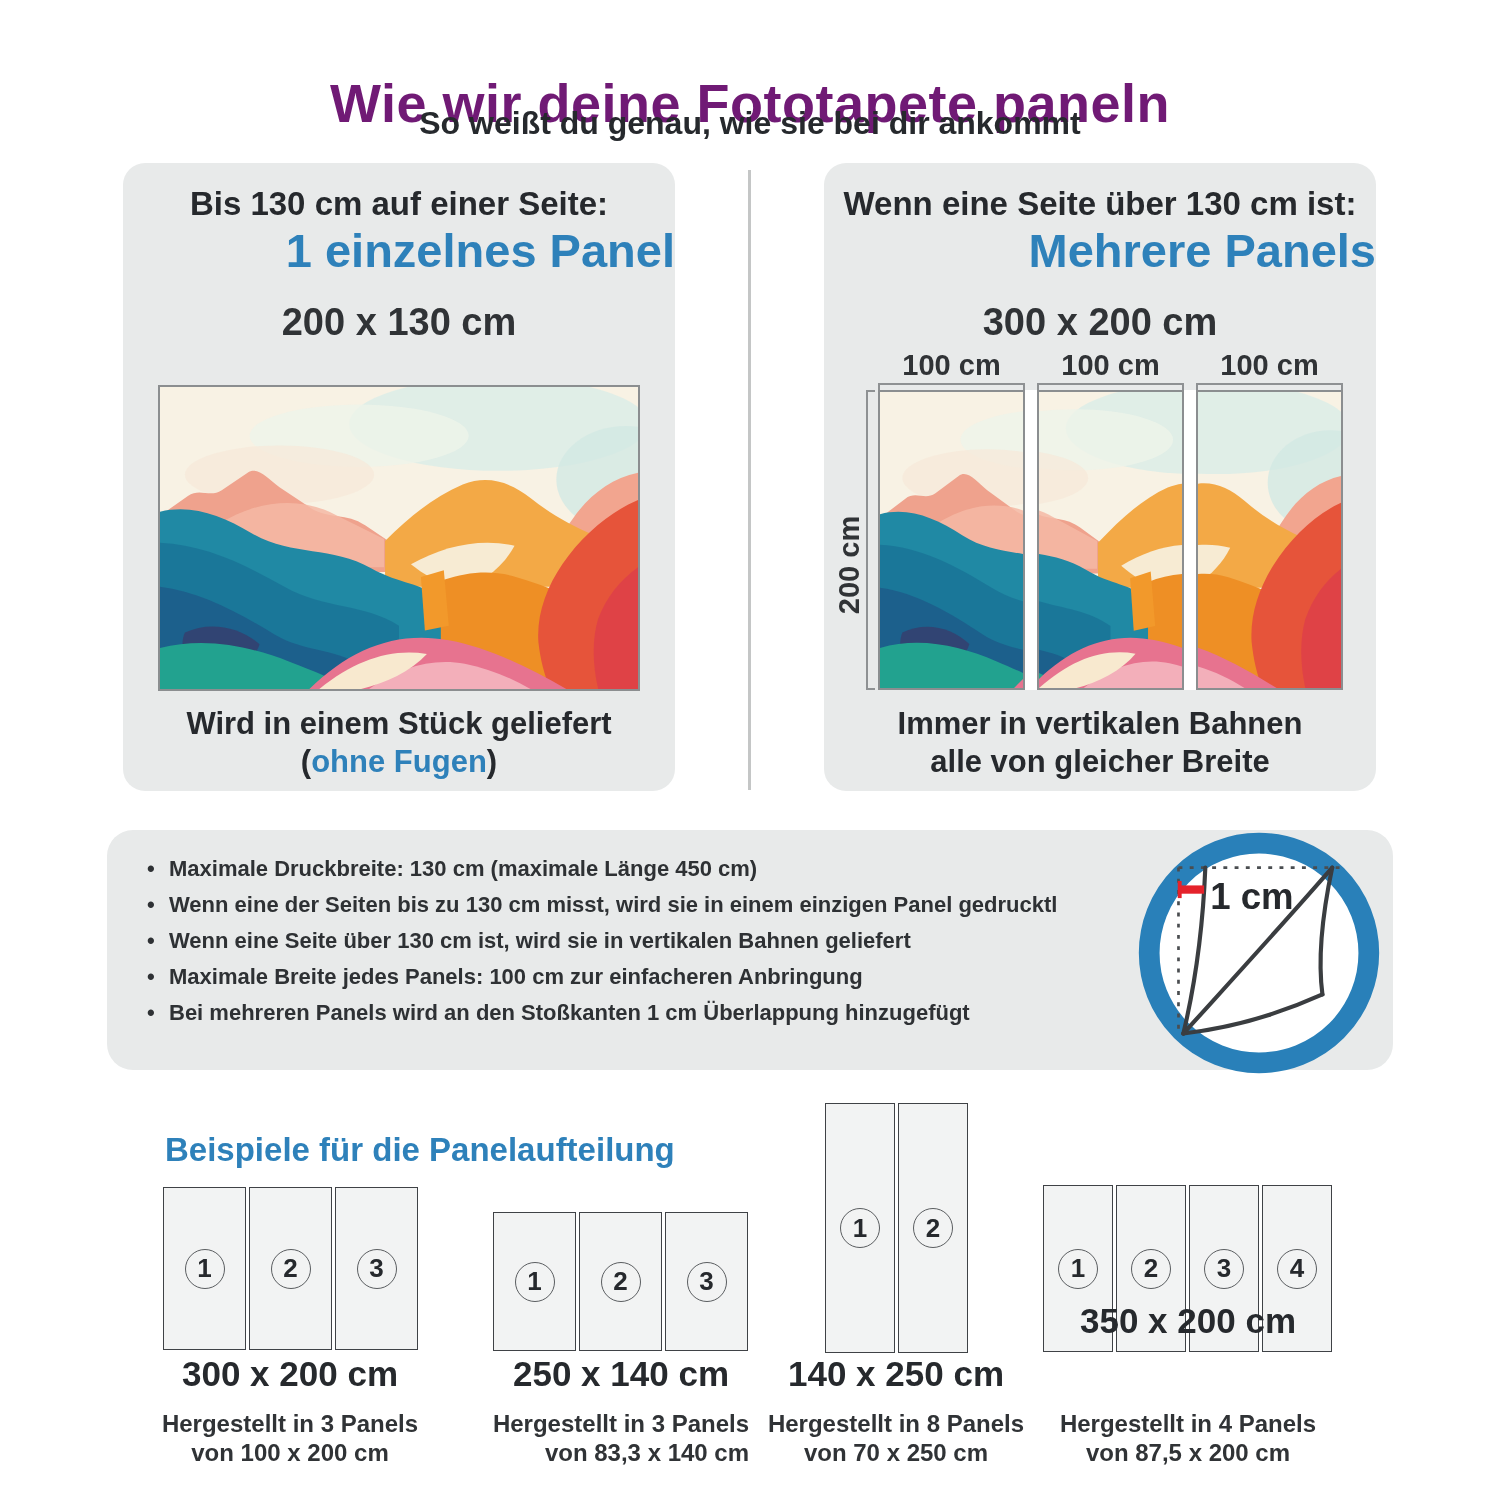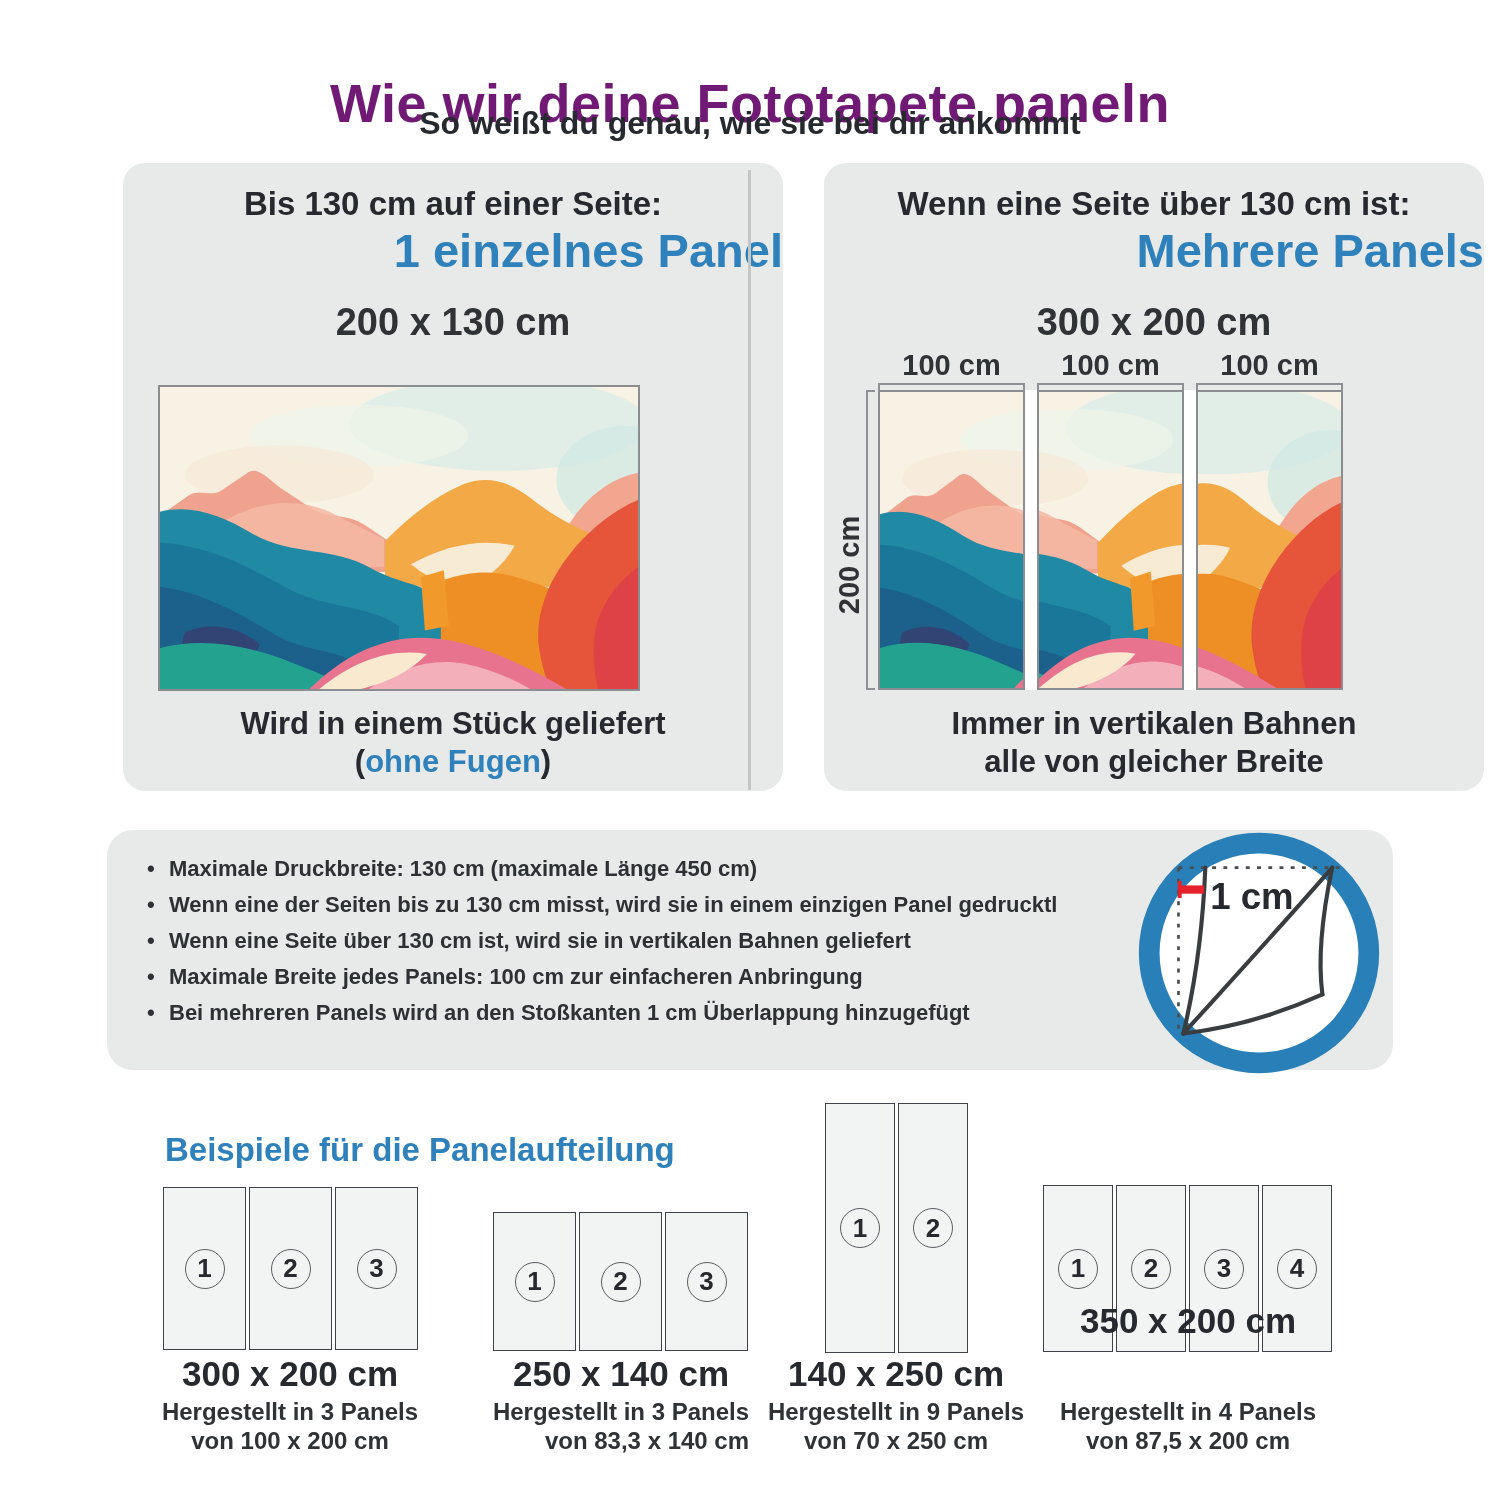--- a/index.html
+++ b/index.html
@@ -6,21 +6,21 @@
   .page{
     position:relative;width:1500px;height:1500px;background:#ffffff;
     font-family:"Liberation Sans",sans-serif;color:#26292D;overflow:hidden;
   }
   
   .title{position:absolute;top:36px;left:0;width:100%;text-align:center;
     font-size:54px;font-weight:800;letter-spacing:.5px;color:#701a75;}
   .subtitle{position:absolute;top:105px;left:0;width:100%;text-align:center;
     font-size:32px;font-weight:700;color:#26292D;}
   
-  .card{position:absolute;top:163px;width:660px;height:628px;background:#E8EAEA;border-radius:22px;}
+  .card{position:absolute;top:163px;width:552px;height:628px;background:#E8EAEA;border-radius:22px;}
   .card-left{left:123px;}
   .card-right{left:824px;}
   .v-divider{position:absolute;left:748px;top:170px;width:3px;height:620px;background:#C4C6C6;}
   .card .condition{position:absolute;top:22px;left:0;width:100%;text-align:center;
     font-size:33px;font-weight:800;color:#26292D;}
   .card .result{position:absolute;top:60px;left:0;width:100%;text-align:right;
     font-size:47px;font-weight:800;color:#2E81BA;}
   .card .size{position:absolute;top:138px;left:0;width:100%;text-align:center;
     font-size:38px;font-weight:800;color:#303336;}
   .card .caption{position:absolute;top:542px;left:0;width:100%;text-align:center;
@@ -55,21 +55,21 @@
   .overlap-icon svg{display:block;width:100%;height:100%;}
   
   .examples-heading{position:absolute;left:165px;top:1098px;font-size:33px;font-weight:800;color:#2E81BA;}
   .panel-row{position:absolute;display:flex;gap:3px;}
   .panel{background:#F2F3F3;border:1.5px solid #3F4246;box-sizing:border-box;
     display:flex;align-items:center;justify-content:center;}
   .num-circle{width:38px;height:38px;border:1.5px solid #5A5D60;border-radius:50%;
     display:flex;align-items:center;justify-content:center;
     font-size:26px;font-weight:800;color:#26292D;}
   .ex-size{position:absolute;width:300px;text-align:center;font-size:35px;font-weight:800;color:#26292D;}
-  .ex-line{position:absolute;width:300px;text-align:center;font-size:24px;font-weight:700;color:#303336;}
+  .ex-line{position:absolute;width:300px;text-align:center;font-size:24px;font-weight:700;color:#303336;margin-top:12px;}
   
   .g1-row{left:163px;top:1187px;} .g1-row .panel{width:83px;height:163px;}
   .g1-size{left:140px;top:1354px;} .g1-l1{left:140px;top:1398px;} .g1-l2{left:140px;top:1427px;}
   
   .g2-row{left:493px;top:1212px;} .g2-row .panel{width:83px;height:139px;}
   .g2-size{left:471px;top:1354px;} .g2-l1{left:471px;top:1398px;} .g2-l2{left:497px;top:1427px;}
   
   .g3-row{left:825px;top:1103px;} .g3-row .panel{width:70px;height:250px;}
   .g3-size{left:746px;top:1354px;} .g3-l1{left:746px;top:1398px;} .g3-l2{left:746px;top:1427px;}
   
@@ -233,21 +233,21 @@
 
   <div class="panel-row g3-row">
     <div class="panel">
         <span class="num-circle">1</span>
       </div>
     <div class="panel">
         <span class="num-circle">2</span>
       </div>
   </div>
   <div class="ex-size g3-size">140 x 250 cm</div>
-  <div class="ex-line g3-l1">Hergestellt in 9 Panels</div>
+  <div class="ex-line g3-l1">Hergestellt in 8 Panels</div>
   <div class="ex-line g3-l2">von 70 x 250 cm</div>
 
   <div class="panel-row g4-row">
     <div class="panel">
         <span class="num-circle">1</span>
       </div>
     <div class="panel">
         <span class="num-circle">2</span>
       </div>
     <div class="panel">

